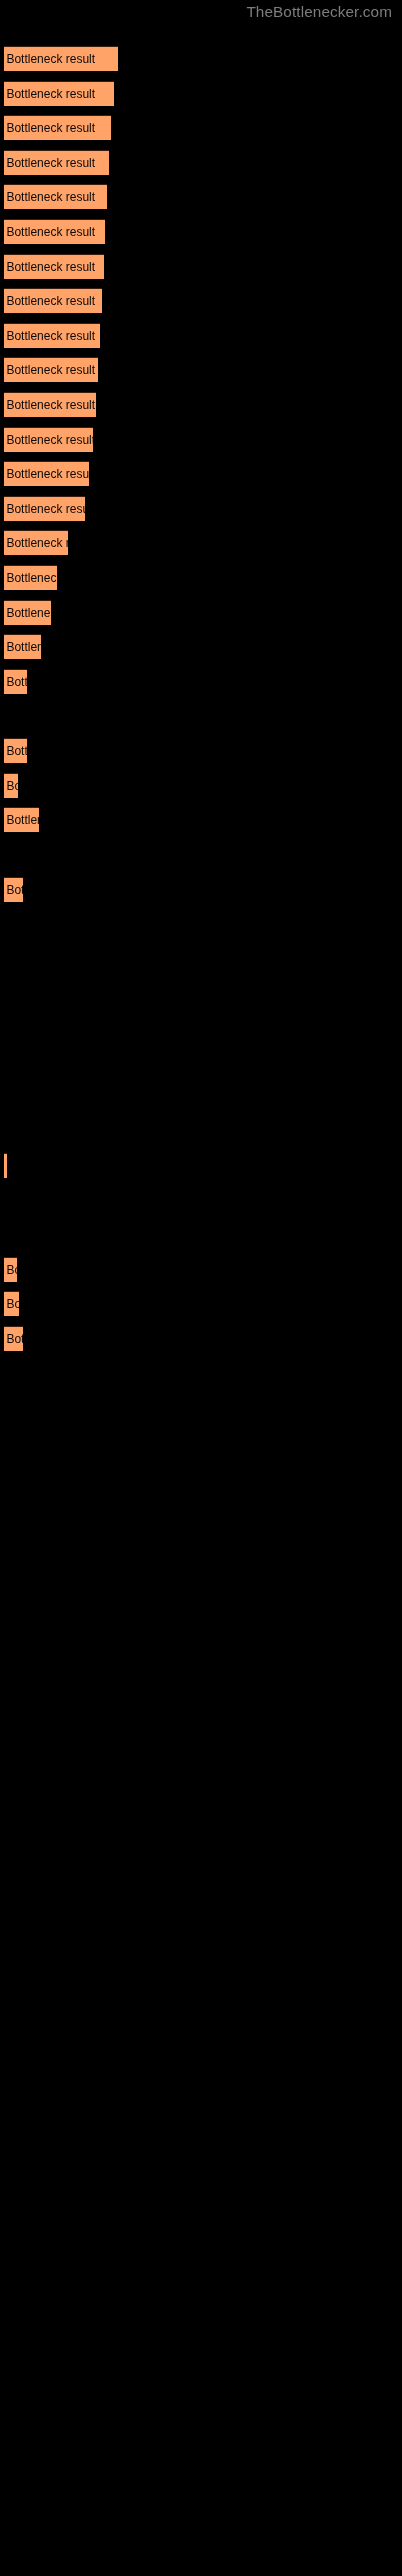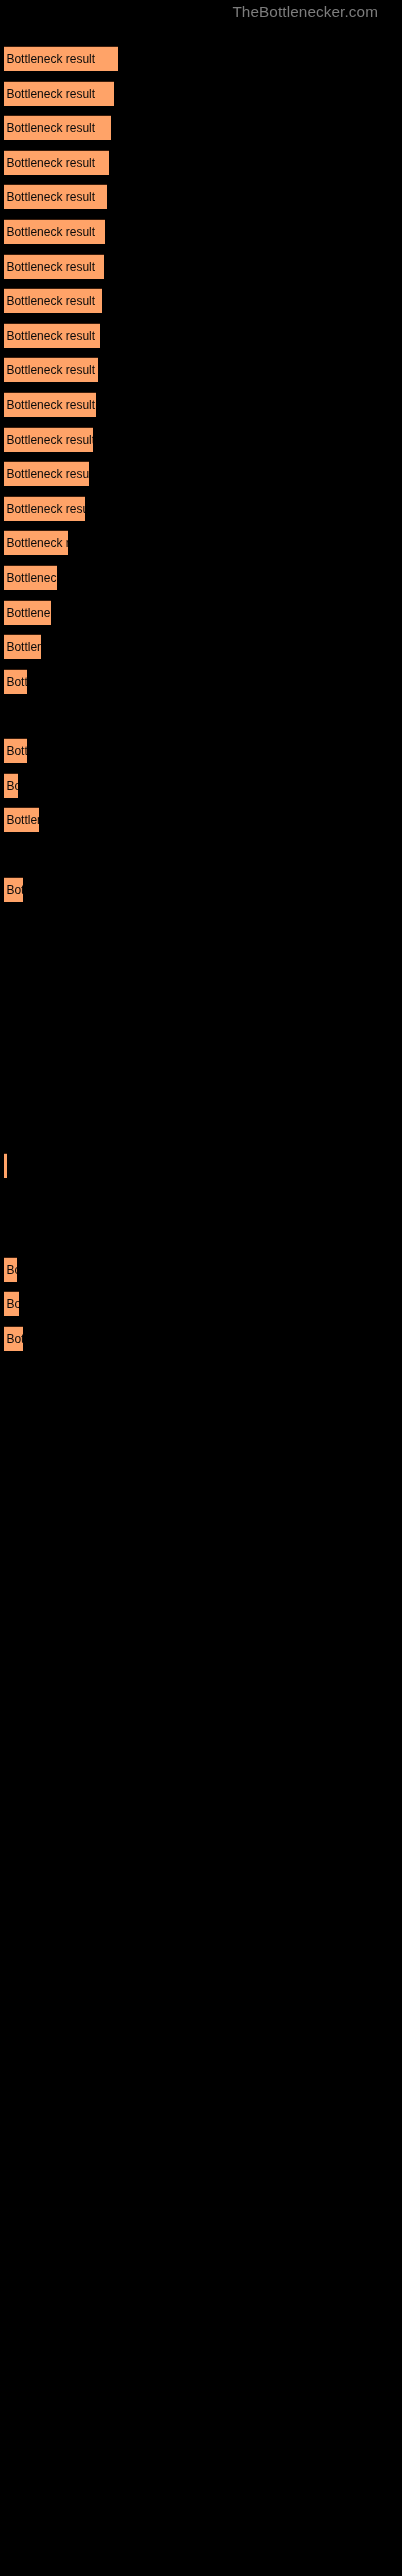--- a/index.html
+++ b/index.html
@@ -7,21 +7,21 @@
     width:403px;height:2576px;
     background:#000000;
     font-family:"Liberation Sans", sans-serif;
     overflow:hidden;
     position:relative;
   }
   #chart-root{position:absolute;inset:0;width:403px;height:2576px;}
 
   #watermark{
     position:absolute;
-    right:25px;
+    right:11px;
     top:3.2px;
     font-size:15.3px;
     color:#7d7d7d;
     letter-spacing:0.1px;
     white-space:nowrap;
     font-family:"Liberation Sans", sans-serif;
   }
 
   .bar-row{position:absolute;left:0;width:403px;height:25px;}
   .bar{

